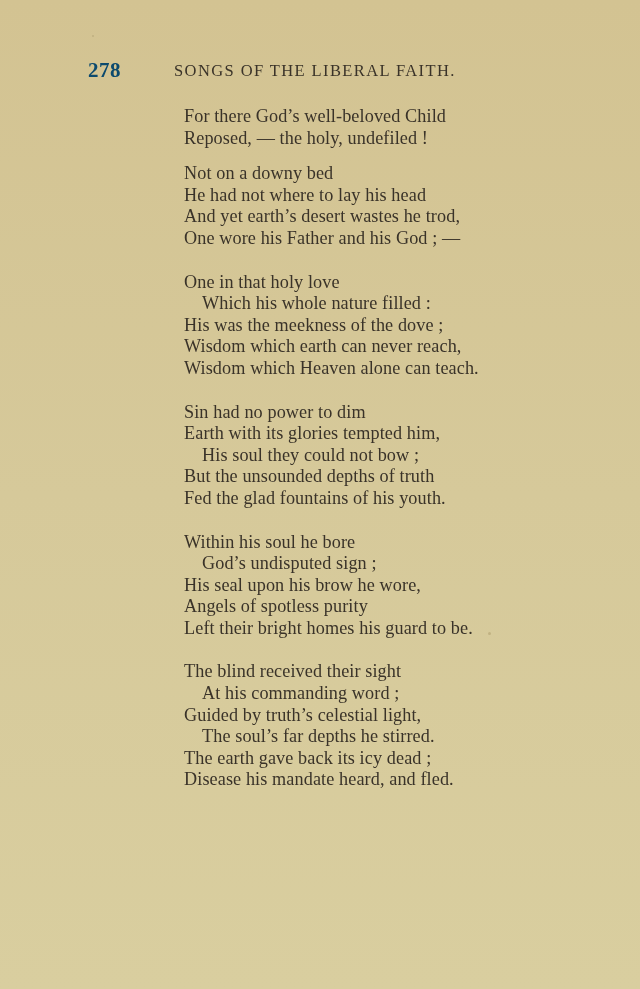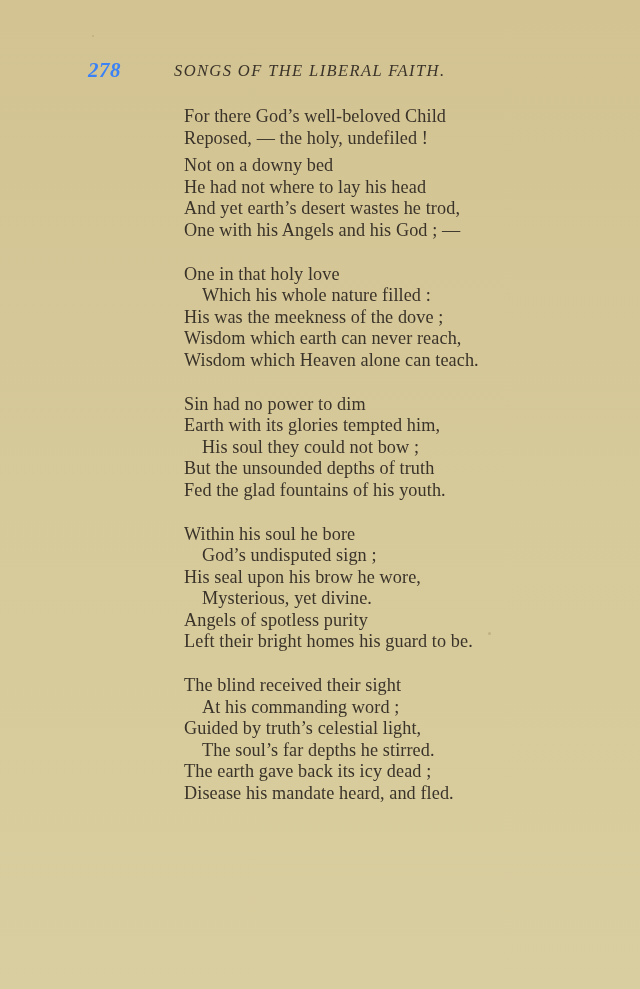--- a/index.html
+++ b/index.html
@@ -20,46 +20,44 @@
       top: 58px;
       left: 0;
       width: 640px;
       height: 30px;
     }
     .page-number {
       position: absolute;
       left: 88px;
       top: 0;
       font-size: 21px;
-      font-style: italic;
       font-weight: bold;
       letter-spacing: 0.5px;
-      color: #3b82f6;
+      color: #0c4a6e;
     }
     .running-title {
       position: absolute;
       left: 174px;
       top: 3px;
       font-size: 16.5px;
-      font-style: italic;
       letter-spacing: 1.4px;
       color: #3a3329;
       white-space: nowrap;
     }
     .poem {
       position: absolute;
       left: 184px;
       top: 106px;
       width: 420px;
     }
     .stanza {
       margin-bottom: 22px;
     }
     .stanza.first {
-      margin-bottom: 6px;
+      margin-bottom: 14px;
     }
     .line {
       font-size: 18.2px;
       line-height: 21.6px;
       white-space: nowrap;
       letter-spacing: 0.1px;
     }
     .line.indent {
       padding-left: 18px;
     }
@@ -84,21 +82,21 @@
 
   <div class="stanza first">
     <div class="line">For there God’s well-beloved Child</div>
     <div class="line">Reposed, — the holy, undefiled !</div>
   </div>
 
   <div class="stanza">
     <div class="line">Not on a downy bed</div>
     <div class="line">He had not where to lay his head</div>
     <div class="line">And yet earth’s desert wastes he trod,</div>
-    <div class="line">One with his Angels and his God ; —</div>
+    <div class="line">One wore his Father and his God ; —</div>
   </div>
 
   <div class="stanza">
     <div class="line">One in that holy love</div>
     <div class="line indent">Which his whole nature filled :</div>
     <div class="line">His was the meekness of the dove ;</div>
     <div class="line">Wisdom which earth can never reach,</div>
     <div class="line">Wisdom which  Heaven alone can teach.</div>
   </div>
 
@@ -107,21 +105,20 @@
     <div class="line">Earth with its glories tempted him,</div>
     <div class="line indent">His soul they could not bow ;</div>
     <div class="line">But the unsounded depths of truth</div>
     <div class="line">Fed the glad fountains of his youth.</div>
   </div>
 
   <div class="stanza">
     <div class="line">Within his soul he bore</div>
     <div class="line indent">God’s undisputed sign ;</div>
     <div class="line">His seal upon his brow he wore,</div>
-    <div class="line indent">Mysterious, yet divine.</div>
     <div class="line">Angels of spotless purity</div>
     <div class="line">Left their bright homes his guard to be.</div>
   </div>
 
   <div class="stanza">
     <div class="line">The blind received their sight</div>
     <div class="line indent">At his commanding word ;</div>
     <div class="line">Guided by truth’s celestial light,</div>
     <div class="line indent">The soul’s far depths he stirred.</div>
     <div class="line">The earth gave back its icy dead ;</div>

